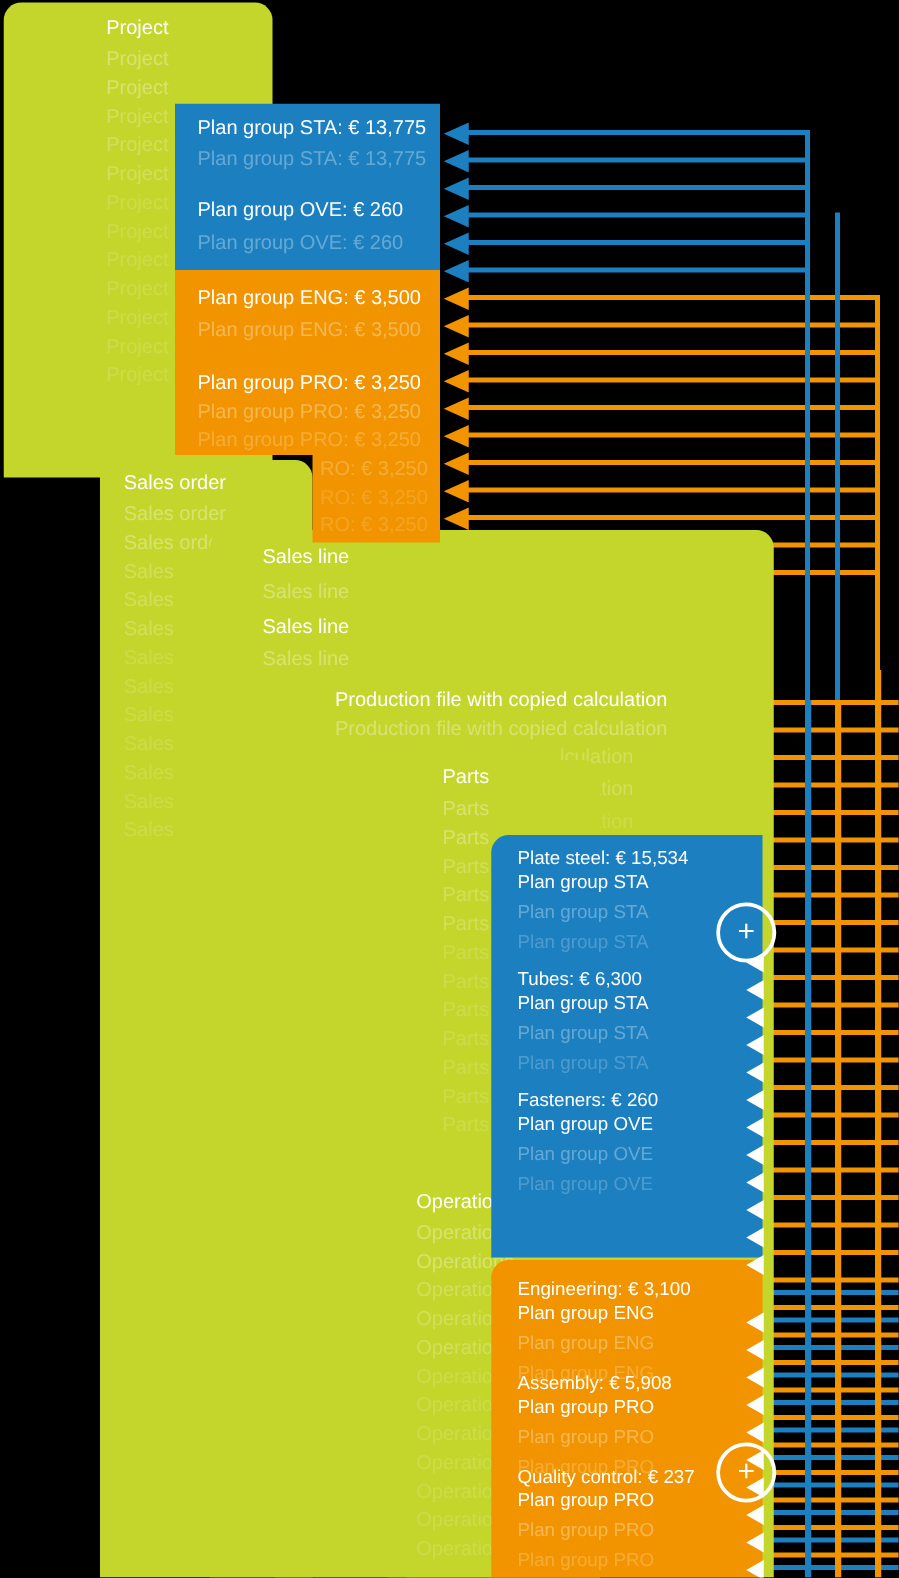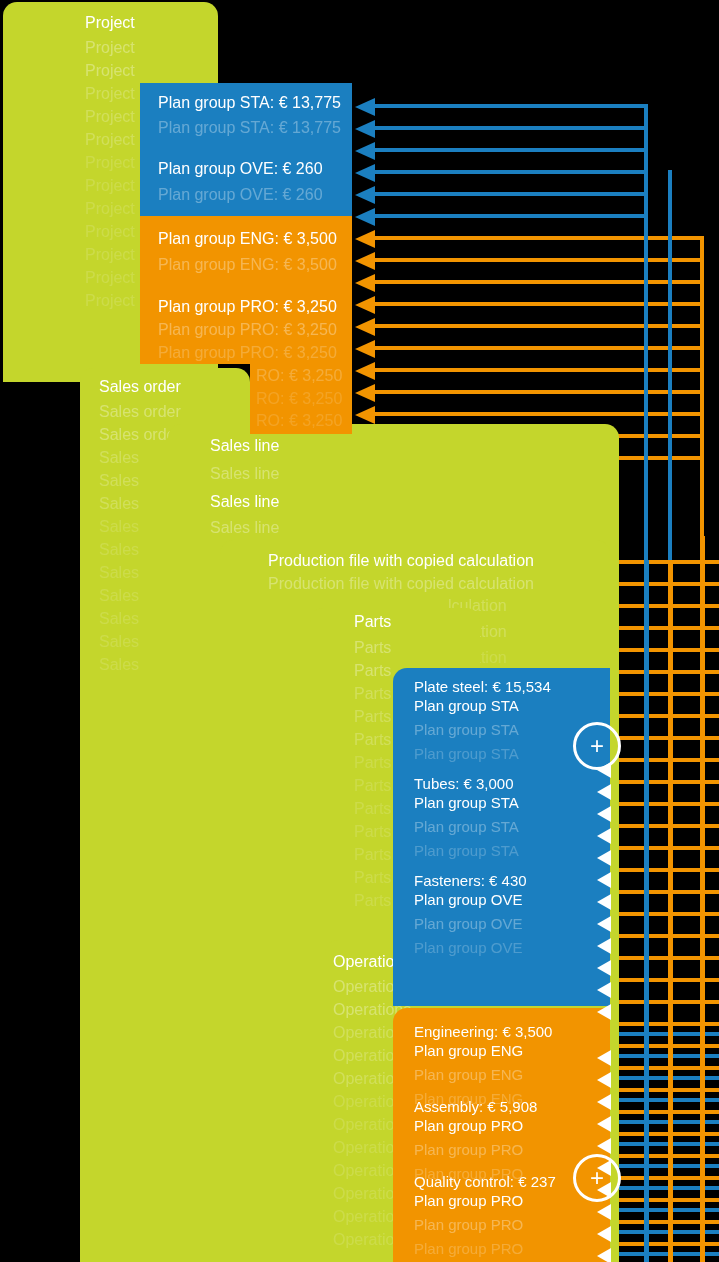--- a/index.html
+++ b/index.html
@@ -387,36 +387,36 @@
   <div class="lbl t20 ghost2" style="left:256px;top:366px;">RO: € 3,250</div>
   <div class="lbl t20 ghost3" style="left:256px;top:389px;">RO: € 3,250</div>
   <div class="lbl t20 ghost3" style="left:256px;top:411px;">RO: € 3,250</div>
 
   <div class="card blue rounded-tl" style="left:393px;top:668px;width:217px;height:338px;"></div>
   <div id="parts-detail">
       <div class="lbl t17" style="left:414px;top:678px;">Plate steel: € 15,534</div>
       <div class="lbl t17" style="left:414px;top:697px;">Plan group STA</div>
       <div class="lbl t17 ghost" style="left:414px;top:721px;">Plan group STA</div>
       <div class="lbl t17 ghost2" style="left:414px;top:745px;">Plan group STA</div>
-      <div class="lbl t17" style="left:414px;top:775px;">Tubes: € 3,000</div>
+      <div class="lbl t17" style="left:414px;top:775px;">Tubes: € 6,300</div>
       <div class="lbl t17" style="left:414px;top:794px;">Plan group STA</div>
       <div class="lbl t17 ghost" style="left:414px;top:818px;">Plan group STA</div>
       <div class="lbl t17 ghost2" style="left:414px;top:842px;">Plan group STA</div>
-      <div class="lbl t17" style="left:414px;top:872px;">Fasteners: € 430</div>
+      <div class="lbl t17" style="left:414px;top:872px;">Fasteners: € 260</div>
       <div class="lbl t17" style="left:414px;top:891px;">Plan group OVE</div>
       <div class="lbl t17 ghost" style="left:414px;top:915px;">Plan group OVE</div>
       <div class="lbl t17 ghost2" style="left:414px;top:939px;">Plan group OVE</div>
     </div>
   <div class="pluscircle" style="left:573px;top:722px;">
     <span>+</span>
   </div>
 
   <div class="card orange rounded-tl" style="left:393px;top:1008px;width:217px;height:254px;"></div>
   <div id="operations-detail">
-      <div class="lbl t17" style="left:414px;top:1023px;">Engineering: € 3,500</div>
+      <div class="lbl t17" style="left:414px;top:1023px;">Engineering: € 3,100</div>
       <div class="lbl t17" style="left:414px;top:1042px;">Plan group ENG</div>
       <div class="lbl t17 ghost" style="left:414px;top:1066px;">Plan group ENG</div>
       <div class="lbl t17 ghost2" style="left:414px;top:1090px;">Plan group ENG</div>
       <div class="lbl t17" style="left:414px;top:1098px;">Assembly: € 5,908</div>
       <div class="lbl t17" style="left:414px;top:1117px;">Plan group PRO</div>
       <div class="lbl t17 ghost" style="left:414px;top:1141px;">Plan group PRO</div>
       <div class="lbl t17 ghost2" style="left:414px;top:1165px;">Plan group PRO</div>
       <div class="lbl t17" style="left:414px;top:1173px;">Quality control: € 237</div>
       <div class="lbl t17" style="left:414px;top:1192px;">Plan group PRO</div>
       <div class="lbl t17 ghost" style="left:414px;top:1216px;">Plan group PRO</div>

